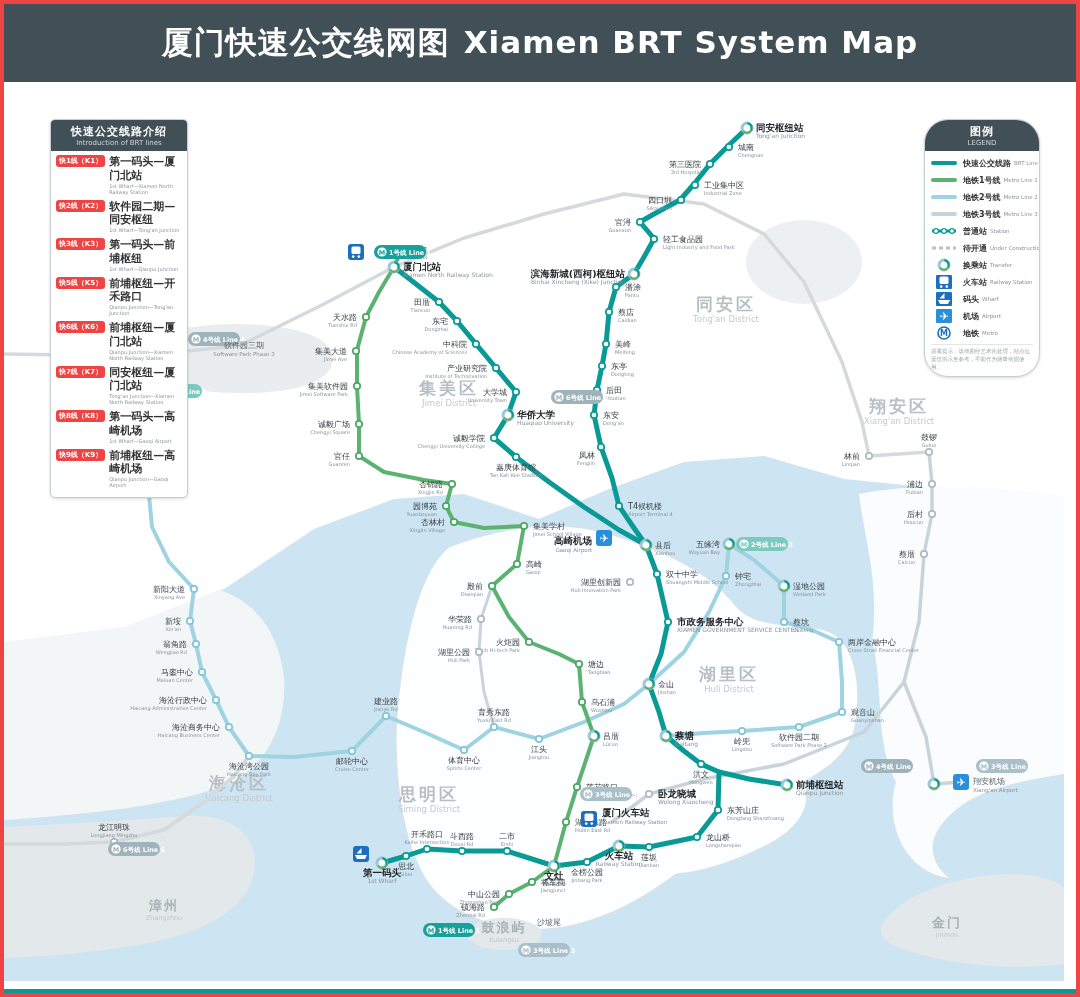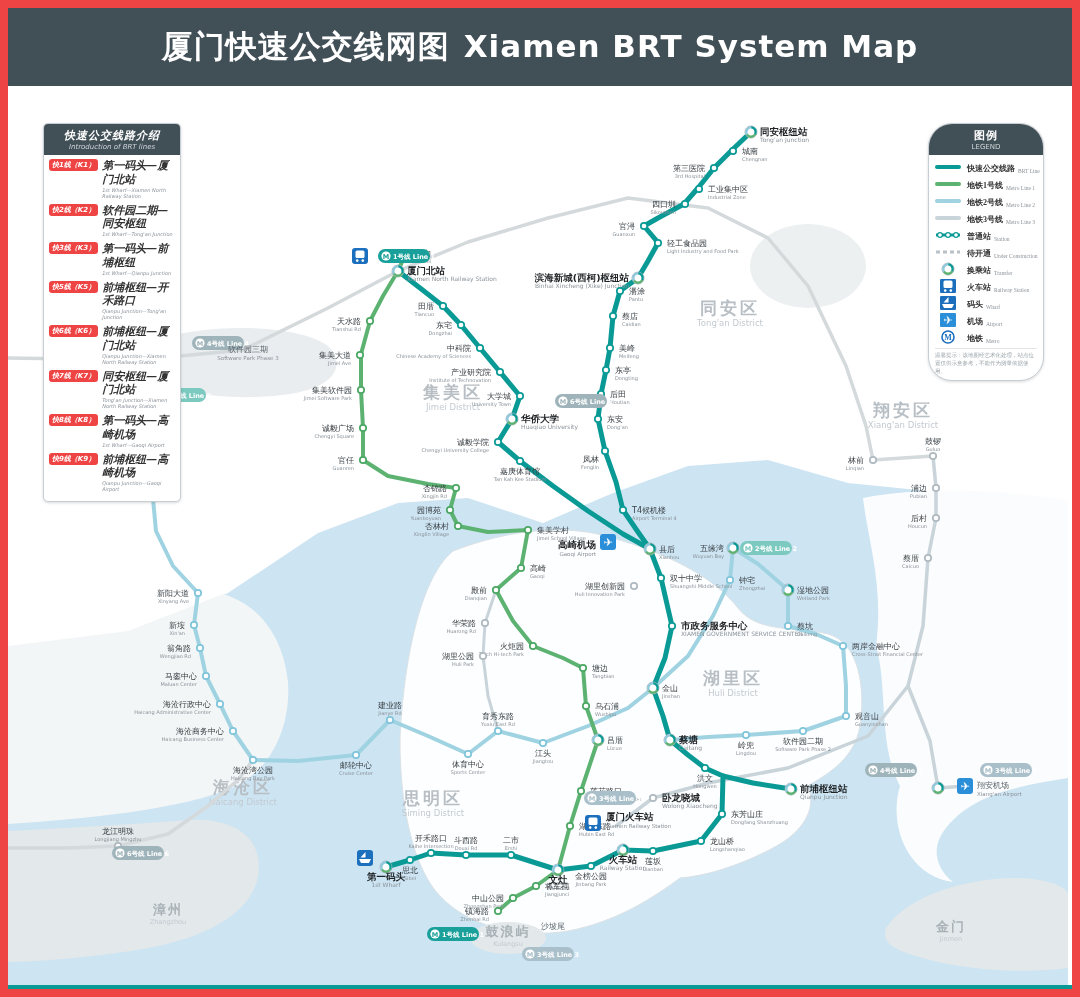--- a/index.html
+++ b/index.html
@@ -1,34 +1,34 @@
 <!DOCTYPE html>
 <html><head>
 <meta charset="utf-8">
 <style>
   html,body{margin:0;padding:0;background:#fff;font-family:"DejaVu Sans","Liberation Sans",sans-serif;}
-  .frame{width:1080px;height:997px;box-sizing:border-box;border:8px solid #ef4444;background:#fff;position:relative;overflow:hidden;}
+  .frame{width:1080px;height:997px;box-sizing:border-box;border:4px solid #ef4444;background:#fff;position:relative;overflow:hidden;}
   .header{height:78px;background:#414f56;color:#fff;display:flex;align-items:center;justify-content:center;}
   .header h1{margin:0;font-size:31px;font-weight:bold;letter-spacing:1px;white-space:nowrap;}
   .header h1 .en{margin-left:14px;}
   .map-wrap{position:absolute;left:0;top:78px;width:1060px;height:899px;background:#fff;}
   svg{display:block;}
   .panel{position:absolute;background:#fff;border:1px solid #c7ced3;border-radius:5px;box-shadow:0 1px 3px rgba(0,0,0,.15);overflow:hidden;}
   .panel-hd{background:#414f56;color:#fff;text-align:center;padding:4px 2px;}
   .panel-hd .t{font-size:11px;font-weight:bold;letter-spacing:1px;}
   .panel-hd .s{font-size:7px;color:#cfd6da;}
-  .intro{left:35px;top:37px;width:136px;font-style:italic;}
+  .intro{left:46px;top:37px;width:136px;}
   .intro-bd{padding:4px 5px;}
   .k-row{display:flex;align-items:flex-start;margin:0 0 5px 0;}
   .k-badge{flex:0 0 auto;background:#ef4444;color:#fff;font-size:7px;font-weight:bold;border-radius:3px;padding:1px 3px;margin-right:4px;white-space:nowrap;}
   .k-txt .cn{font-size:11px;font-weight:bold;color:#333;line-height:1.25;}
   .k-txt .en{font-size:5px;color:#8a9299;line-height:1.2;}
   .legendp{left:920px;top:37px;width:114px;border-radius:24px;}
   .lg-bd{padding:5px 6px 4px 6px;}
-  .lg-row{display:flex;align-items:flex-end;margin-bottom:3px;font-family:Liberation Serif, serif;}
+  .lg-row{display:flex;align-items:center;margin-bottom:3px;}
   .lg-sw{flex:0 0 32px;display:flex;align-items:center;justify-content:flex-start;}
   .lg-cn{font-size:8px;font-weight:bold;color:#333;margin-right:3px;white-space:nowrap;}
   .lg-en{font-size:5.5px;color:#8a9299;white-space:nowrap;}
   .lg-note{font-size:5.5px;color:#9aa3a9;line-height:1.45;border-top:1px solid #e2e6e9;margin-top:4px;padding-top:3px;}
   .bottom-accent{position:absolute;left:0;right:0;bottom:0;height:4px;background:#0a9a96;}
 </style>
 </head>
 <body>
 
 <div class="frame">

